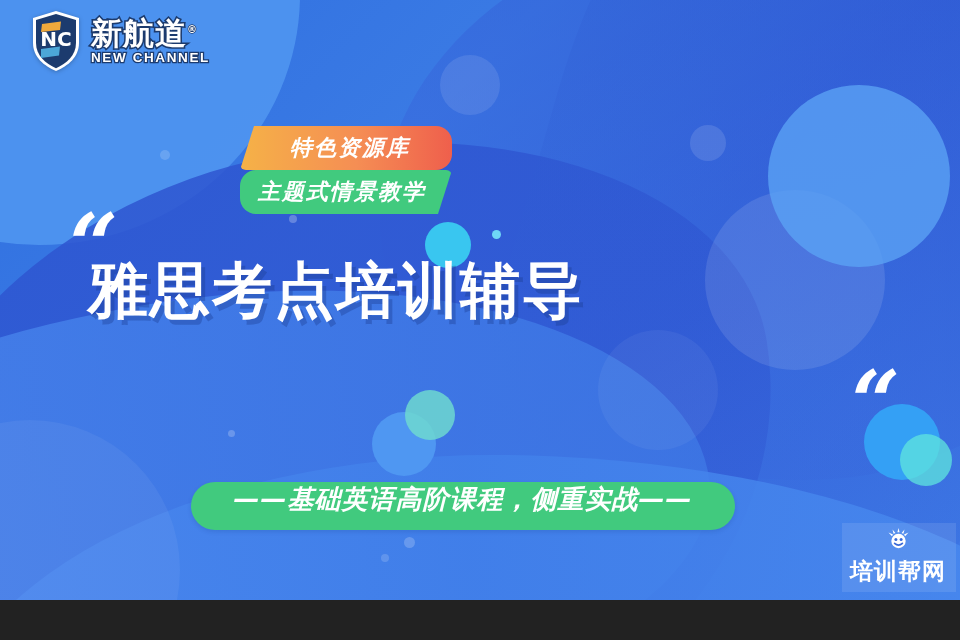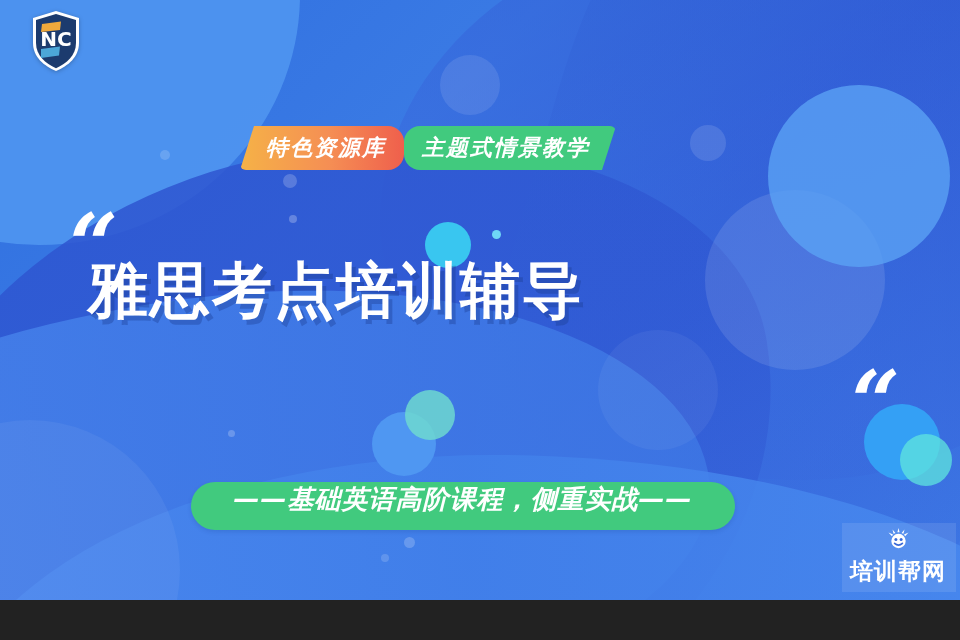--- a/index.html
+++ b/index.html
@@ -104,21 +104,21 @@
   }
   .logo-en {
     margin-top:2px;
     font-size:13.5px; font-weight:bold; letter-spacing:1.6px; color:#fff;
     -webkit-text-stroke:2.6px #1c3b6e;
     paint-order:stroke fill;
     font-family:"Liberation Sans",sans-serif;
   }
 
   
-  .tags { position:absolute; left:240px; top:126px; display:flex; }
+  .tags { position:absolute; left:240px; top:126px; display:flex;flex-direction:column; }
   .tag {
     height:44px; display:flex; align-items:center; justify-content:center;
     color:#fff; font-size:22px; font-weight:bold; letter-spacing:2px;
     font-family:"DejaVu Sans",sans-serif;
     font-style:italic;
     padding:0 18px;
   }
   .tag-orange{
     background:linear-gradient(90deg,#f5b247 0%,#f58e54 55%,#ef5f4c 100%);
     border-radius:6px 16px 16px 6px;
@@ -220,20 +220,24 @@
   <div class="logo">
     <div class="shield">
       <svg width="52" height="62" viewBox="0 0 52 62" xmlns="http://www.w3.org/2000/svg">
         <path d="M26 1 L49 8 V33 C49 47 38 56 26 61 C14 56 3 47 3 33 V8 Z" fill="#ffffff"></path>
         <path d="M26 4 L46 10 V33 C46 45.5 36.5 53.6 26 58.2 C15.5 53.6 6 45.5 6 33 V10 Z" fill="#1c3b6e"></path>
         <path d="M12 14 L31 11.5 L30 20 L11 22 Z" fill="#f0a93c"></path>
         <path d="M11 39 L30 36.5 L29 45.5 L11 48 Z" fill="#4ca7d8"></path>
         <text x="26" y="36" text-anchor="middle" font-family="DejaVu Sans, sans-serif" font-size="20" font-weight="bold" fill="#ffffff">NC</text>
       </svg>
     </div>
+    <div class="logo-text">
+      <div class="logo-cn"><span>新航道</span><span class="reg-mark">®</span></div>
+      <div class="logo-en">NEW CHANNEL</div>
+    </div>
   </div>
 
   <div class="tags">
     <div class="tag tag-orange">特色资源库</div>
     <div class="tag tag-green">主题式情景教学</div>
   </div>
 
   <div class="quote quote-open">“</div>
   <div class="headline">雅思考点培训辅导</div>
   <div class="quote quote-close">“</div>

